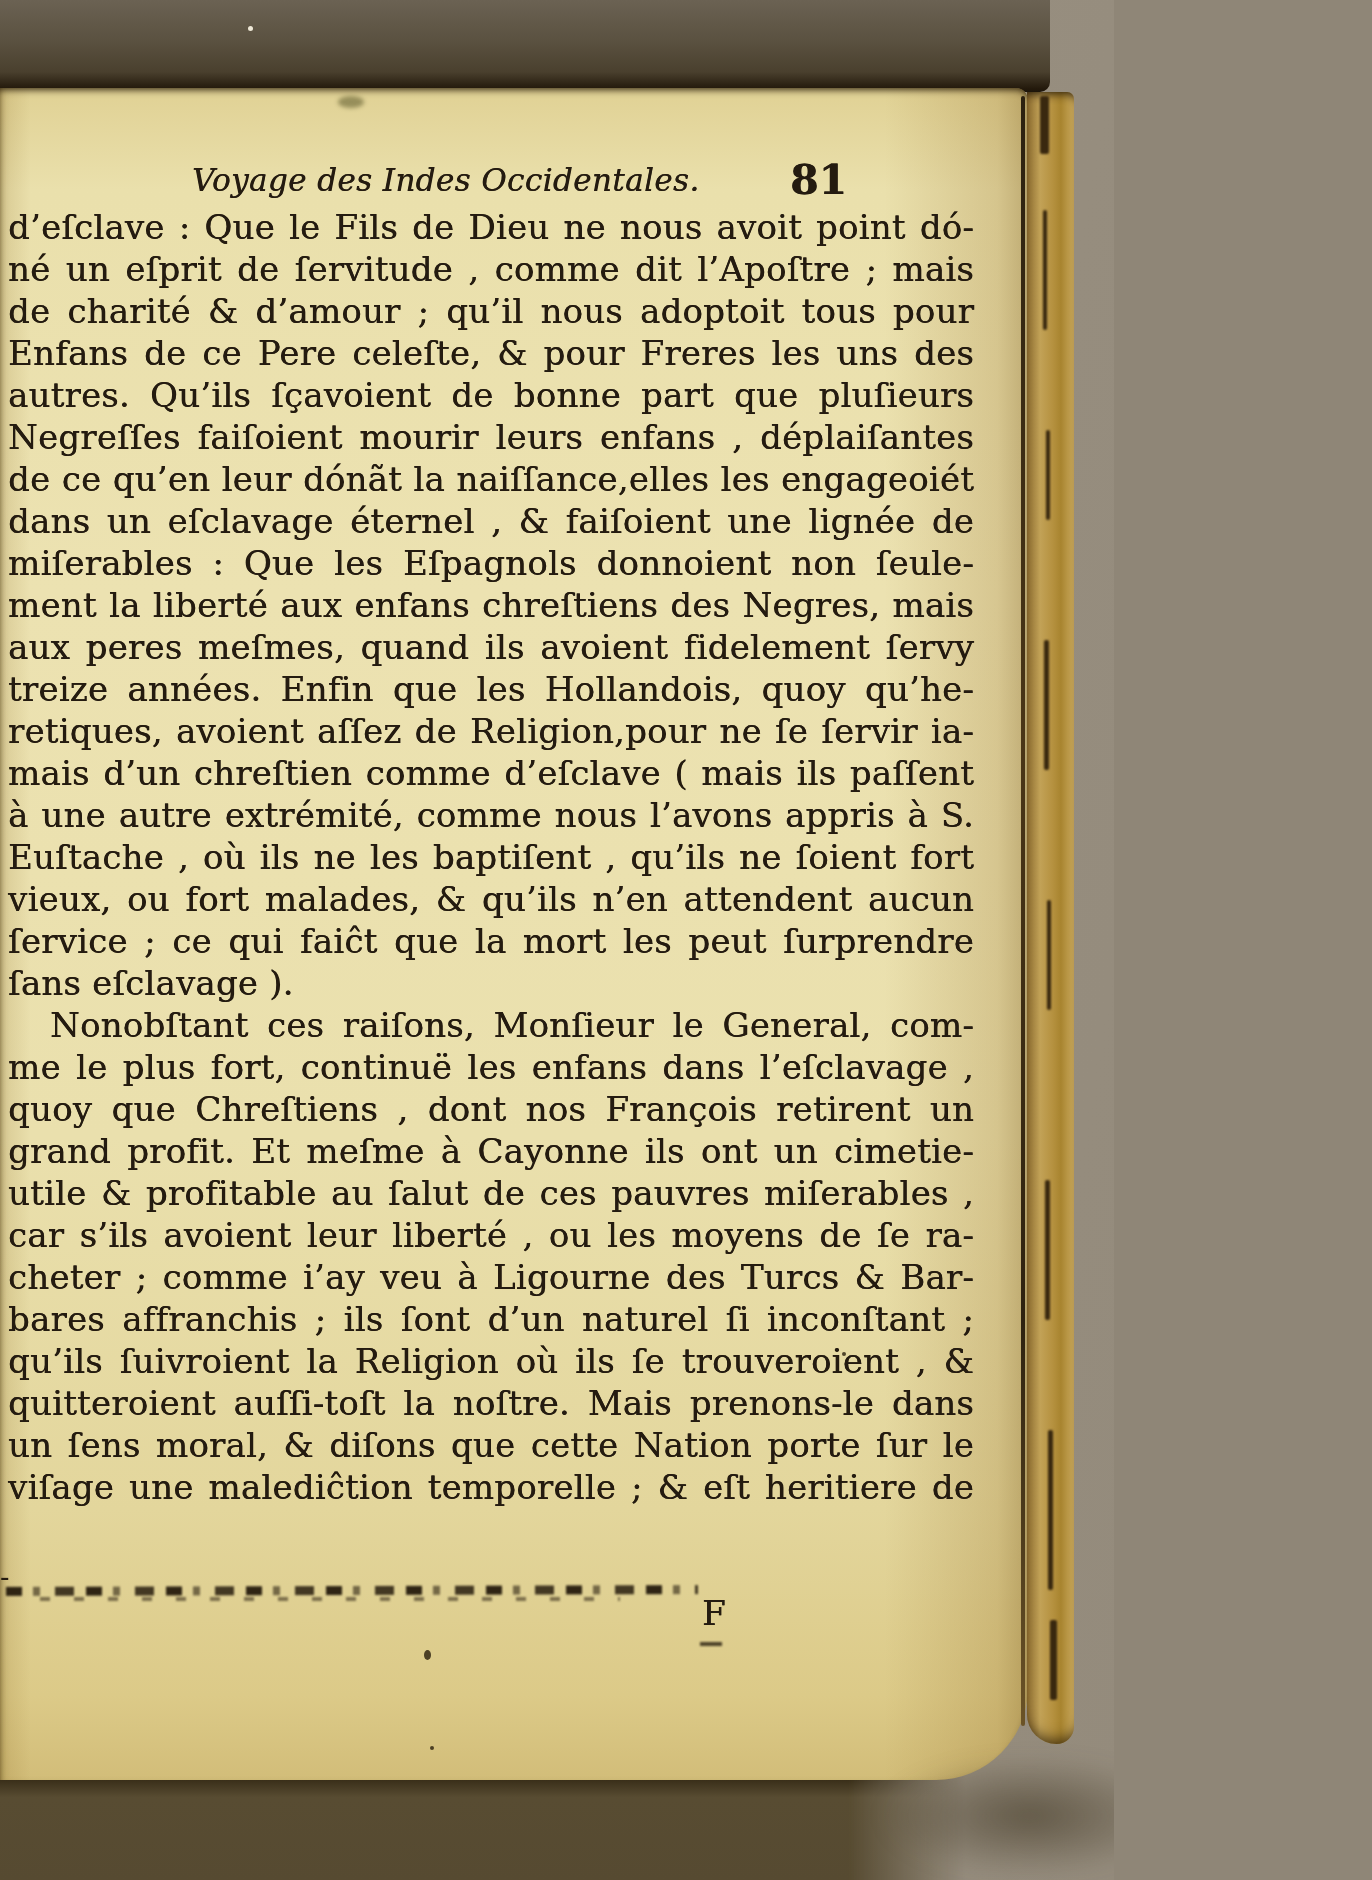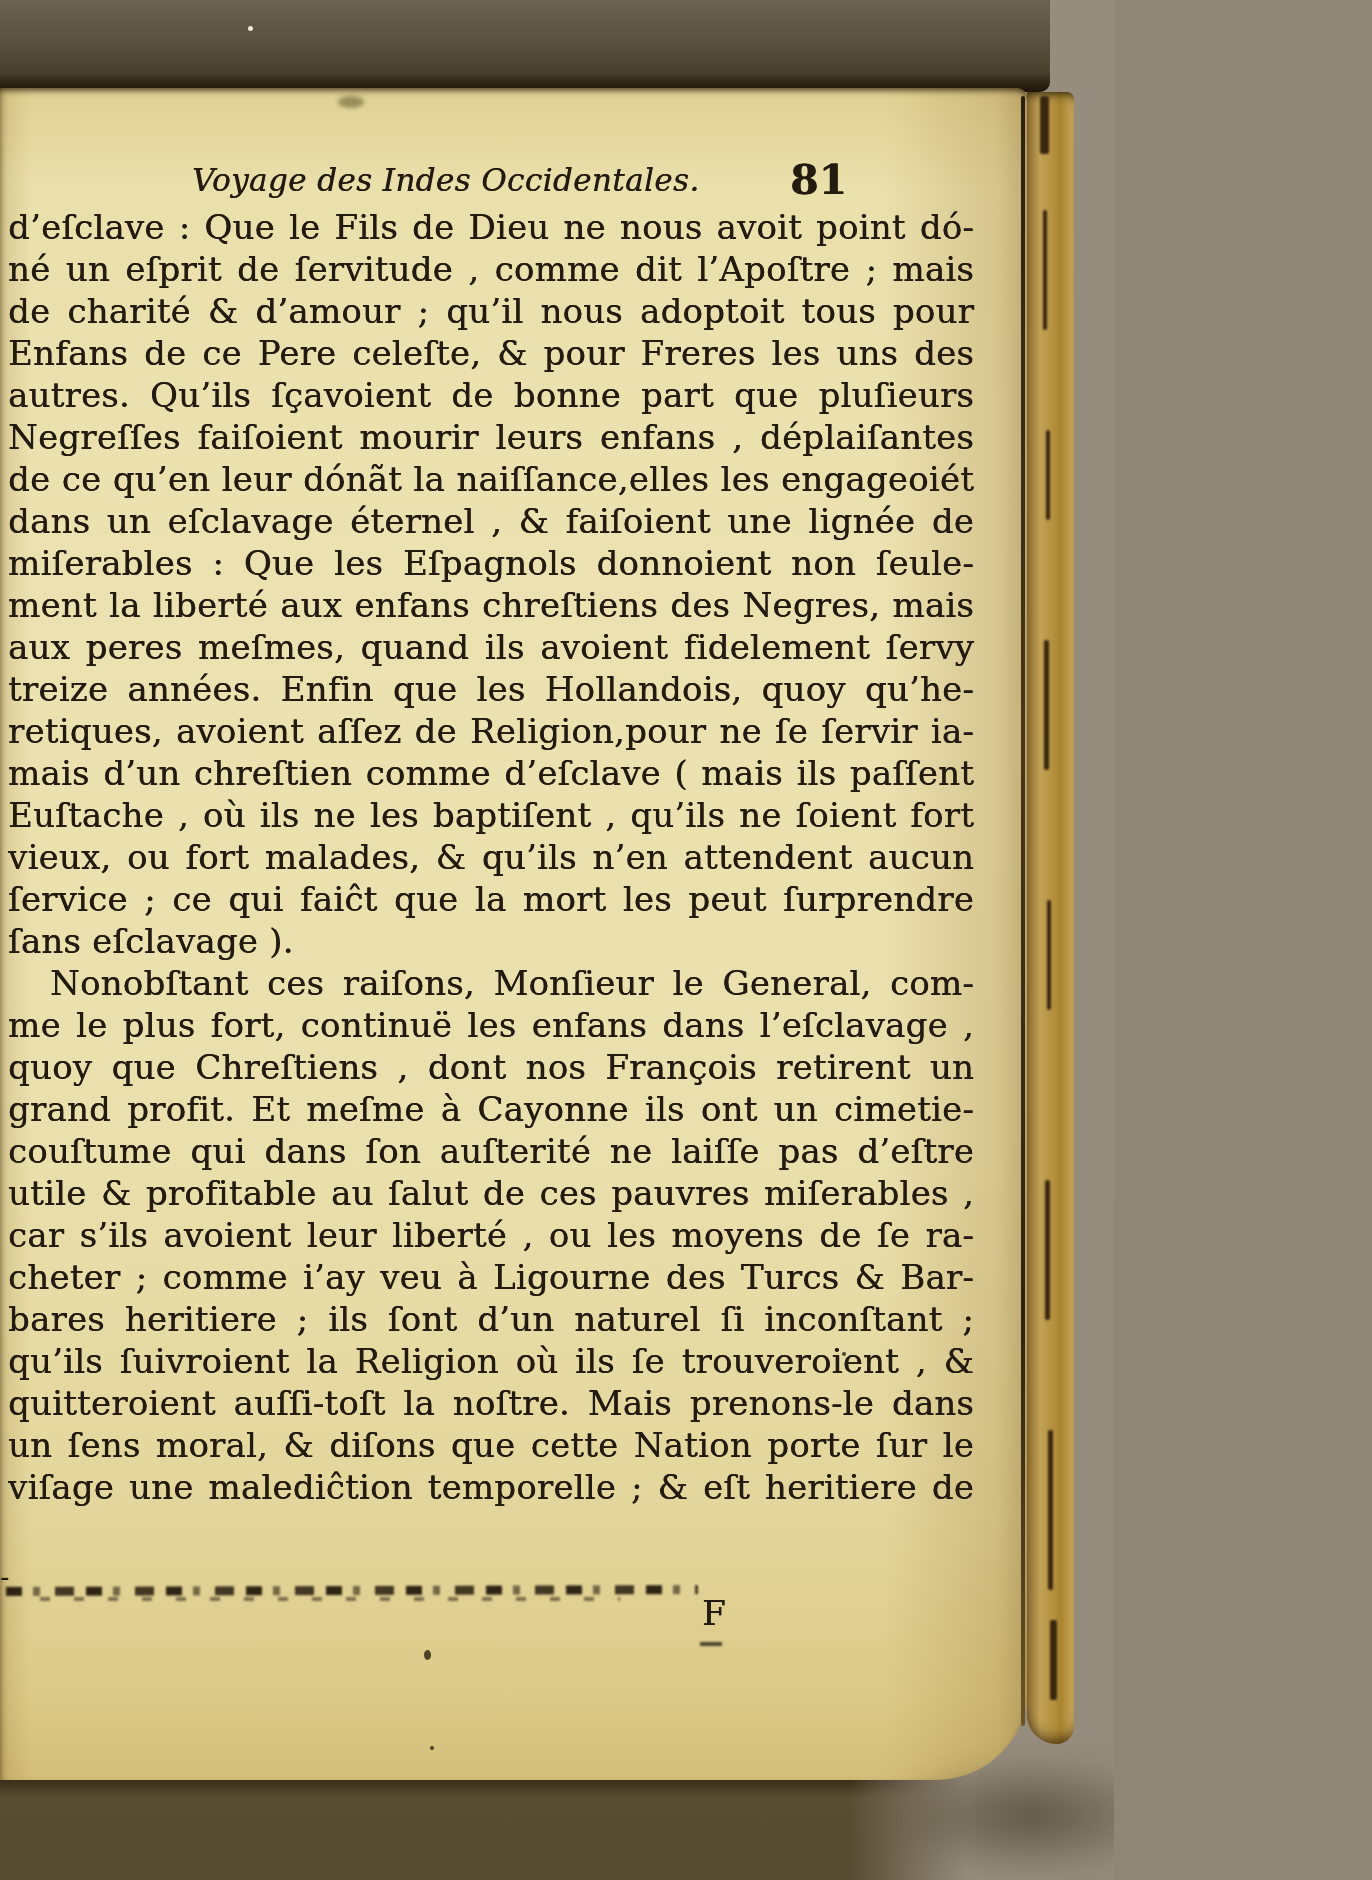--- a/index.html
+++ b/index.html
@@ -134,33 +134,33 @@
       <div class="line">autres.  Qu’ils ſçavoient de bonne part que pluſieurs</div>
       <div class="line">Negreſſes faiſoient mourir leurs enfans , déplaiſantes</div>
       <div class="line">de ce qu’en leur dónãt la naiſſance,elles les engageoiét</div>
       <div class="line">dans un eſclavage éternel , &amp; faiſoient une lignée de</div>
       <div class="line">miſerables : Que les Eſpagnols donnoient non ſeule-</div>
       <div class="line">ment la liberté aux enfans chreſtiens des Negres, mais</div>
       <div class="line">aux peres meſmes, quand ils avoient fidelement ſervy</div>
       <div class="line">treize années.  Enfin que les Hollandois, quoy qu’he-</div>
       <div class="line">retiques, avoient aſſez de Religion,pour ne ſe ſervir ia-</div>
       <div class="line">mais d’un chreſtien comme d’eſclave ( mais ils paſſent</div>
+      <div class="line">à une autre extrémité, comme nous l’avons appris à S.</div>
       <div class="line">Euſtache , où ils ne les baptiſent , qu’ils ne ſoient fort</div>
       <div class="line">vieux, ou fort malades, &amp; qu’ils n’en attendent aucun</div>
       <div class="line">ſervice ; ce qui faiĉt que la mort les peut ſurprendre</div>
       <div class="line flush">ſans eſclavage ).</div>
       <div class="line indent">Nonobſtant ces raiſons, Monſieur le General, com-</div>
       <div class="line">me le plus fort, continuë les enfans dans l’eſclavage ,</div>
       <div class="line">quoy que Chreſtiens , dont nos François retirent un</div>
       <div class="line">grand profit.  Et meſme à Cayonne ils ont un cimetie-</div>
-      <div class="line">couſtume qui dans ſon auſterité ne laiſſe pas d’eſtre</div>
       <div class="line">utile &amp; profitable au ſalut de ces pauvres miſerables ,</div>
       <div class="line">car s’ils avoient leur liberté , ou les moyens de ſe ra-</div>
       <div class="line">cheter ; comme i’ay veu à Ligourne des Turcs &amp; Bar-</div>
-      <div class="line">bares heritiere ; ils ſont d’un naturel ſi inconſtant ;</div>
+      <div class="line">bares affranchis ; ils ſont d’un naturel ſi inconſtant ;</div>
       <div class="line">qu’ils ſuivroient la Religion où ils ſe trouveroient , &amp;</div>
       <div class="line">quitteroient auſſi-toſt la noſtre.  Mais prenons-le dans</div>
       <div class="line">un ſens moral, &amp; diſons que cette Nation porte ſur le</div>
       <div class="line">viſage une malediĉtion temporelle ; &amp; eſt heritiere de</div>
     </div>
 
   <div class="smudge-row"></div>
   <div class="smudge-row2"></div>
 
   <div id="signature">F</div>

